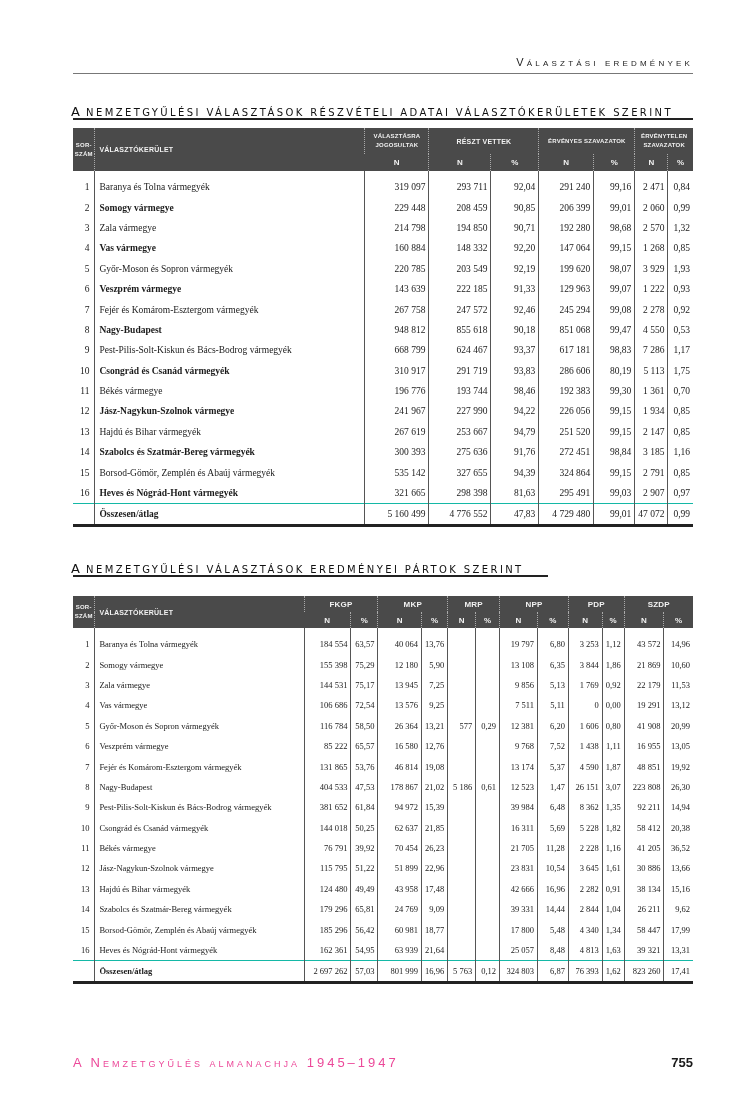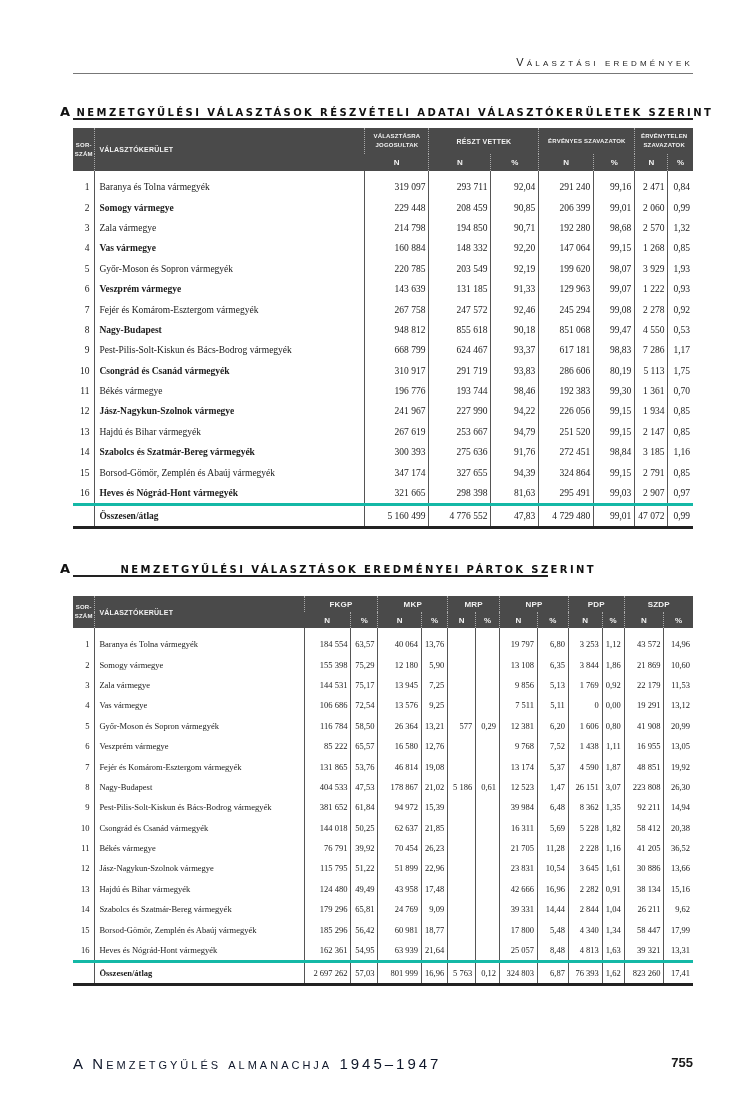--- a/index.html
+++ b/index.html
@@ -1,32 +1,32 @@
 <!DOCTYPE html>
 <html><head>
 <meta charset="utf-8">
 <style>
   html, body { margin:0; padding:0; background:#fff; }
   body { width:750px; height:1112px; position:relative; font-family:"Liberation Serif", serif; color:#1a1a1a; overflow:hidden; }
   .running-head { position:absolute; left:73px; top:56px; width:620px; text-align:right; font-family:"Liberation Sans", sans-serif; font-size:11px; letter-spacing:3.2px; color:#222; }
   .running-rule { position:absolute; left:73px; top:73px; width:620px; height:1px; background:#777; }
-  .title { position:absolute; left:60px; font-family:"DejaVu Sans", sans-serif; font-weight:bold; font-size:10px; letter-spacing:2.4px; color:#111; white-space:nowrap; }
+  .title { position:absolute; left:71px; font-family:"DejaVu Sans", sans-serif; font-weight:normal; font-size:10px; letter-spacing:2.4px; color:#111; white-space:nowrap; }
   .title .big { font-size:13px; letter-spacing:1px; }
   .title-rule { position:absolute; left:73px; height:2px; background:#222; }
   table { position:absolute; border-collapse:collapse; font-size:9.5px; }
   th { background:#4a4a4a; color:#f2f2f2; font-family:"Liberation Sans", sans-serif; font-weight:bold; font-size:7px; text-transform:uppercase; letter-spacing:0.2px; border-left:1px dotted #aaa; padding:0; line-height:9px; }
   th.nm { font-size:8px; text-transform:none; }
   th:first-child { border-left:none; }
   td { padding:0 3px; text-align:right; border-left:1px solid #555; white-space:nowrap; height:20.4px; }
   td.num { text-align:right; padding-right:5px; border-left:none; }
   td.name { text-align:left; padding-left:4px; }
   tr.bold td.name { font-weight:bold; }
-  tr.total td { border-top:3px solid #14b8a6; border-bottom:3px solid #222; height:20px; }
+  tr.total td { border-top:1px solid #14b8a6; border-bottom:3px solid #222; height:20px; }
   tr.first td { padding-top:6px; }
-  .footer-left { position:absolute; left:73px; top:1055px; font-family:"Liberation Sans", sans-serif; font-size:15px; letter-spacing:3px; color:#0f172a; }
+  .footer-left { position:absolute; left:73px; top:1055px; font-family:"Liberation Sans", sans-serif; font-size:13px; letter-spacing:3px; color:#ec4899; }
   .footer-right { position:absolute; left:660px; top:1055px; width:33px; text-align:right; font-family:"Liberation Sans", sans-serif; font-weight:bold; font-size:13px; }
 </style>
 </head>
 <body>
 
 <div class="running-head" style="font-variant:small-caps;">Választási eredmények</div>
 <div class="running-rule"></div>
 
 <div class="title" style="top:104px;"><span class="big">A </span><span id="t1title" style="text-transform:uppercase;">nemzetgyűlési választások részvételi adatai választókerületek szerint</span></div>
 <div class="title-rule" style="top:118px;width:620px;"></div>
@@ -115,21 +115,21 @@
         <td>92,19</td>
         <td>199 620</td>
         <td>98,07</td>
         <td>3 929</td>
         <td>1,93</td>
       </tr>
       <tr class="bold">
         <td class="num">6</td>
         <td class="name">Veszprém vármegye</td>
         <td>143 639</td>
-        <td>131 185</td>
+        <td>222 185</td>
         <td>91,33</td>
         <td>129 963</td>
         <td>99,07</td>
         <td>1 222</td>
         <td>0,93</td>
       </tr>
       <tr>
         <td class="num">7</td>
         <td class="name">Fejér és Komárom-Esztergom vármegyék</td>
         <td>267 758</td>
@@ -213,21 +213,21 @@
         <td>275 636</td>
         <td>91,76</td>
         <td>272 451</td>
         <td>98,84</td>
         <td>3 185</td>
         <td>1,16</td>
       </tr>
       <tr>
         <td class="num">15</td>
         <td class="name">Borsod-Gömör, Zemplén és Abaúj vármegyék</td>
-        <td>347 174</td>
+        <td>535 142</td>
         <td>327 655</td>
         <td>94,39</td>
         <td>324 864</td>
         <td>99,15</td>
         <td>2 791</td>
         <td>0,85</td>
       </tr>
       <tr class="bold">
         <td class="num">16</td>
         <td class="name">Heves és Nógrád-Hont vármegyék</td>
@@ -246,21 +246,21 @@
         <td>4 776 552</td>
         <td>47,83</td>
         <td>4 729 480</td>
         <td>99,01</td>
         <td>47 072</td>
         <td>0,99</td>
       </tr>
     </tbody>
 </table>
 
-<div class="title" style="top:561px;"><span class="big">A </span><span id="t2title" style="text-transform:uppercase;margin-left:44px;">nemzetgyűlési választások eredményei pártok szerint</span></div>
+<div class="title" style="top:561px;"><span class="big">A </span><span id="t2title" style="text-transform:uppercase;">nemzetgyűlési választások eredményei pártok szerint</span></div>
 <div class="title-rule" style="top:575px;width:475px;"></div>
 
 <table id="table2" style="left:73px;top:596px;width:620px;font-size:8.5px;">
   <colgroup>
     <col style="width:22px">
       <col style="width:210px">
     <col style="width:47px">
       <col style="width:27px">
     <col style="width:44px">
       <col style="width:26px">

